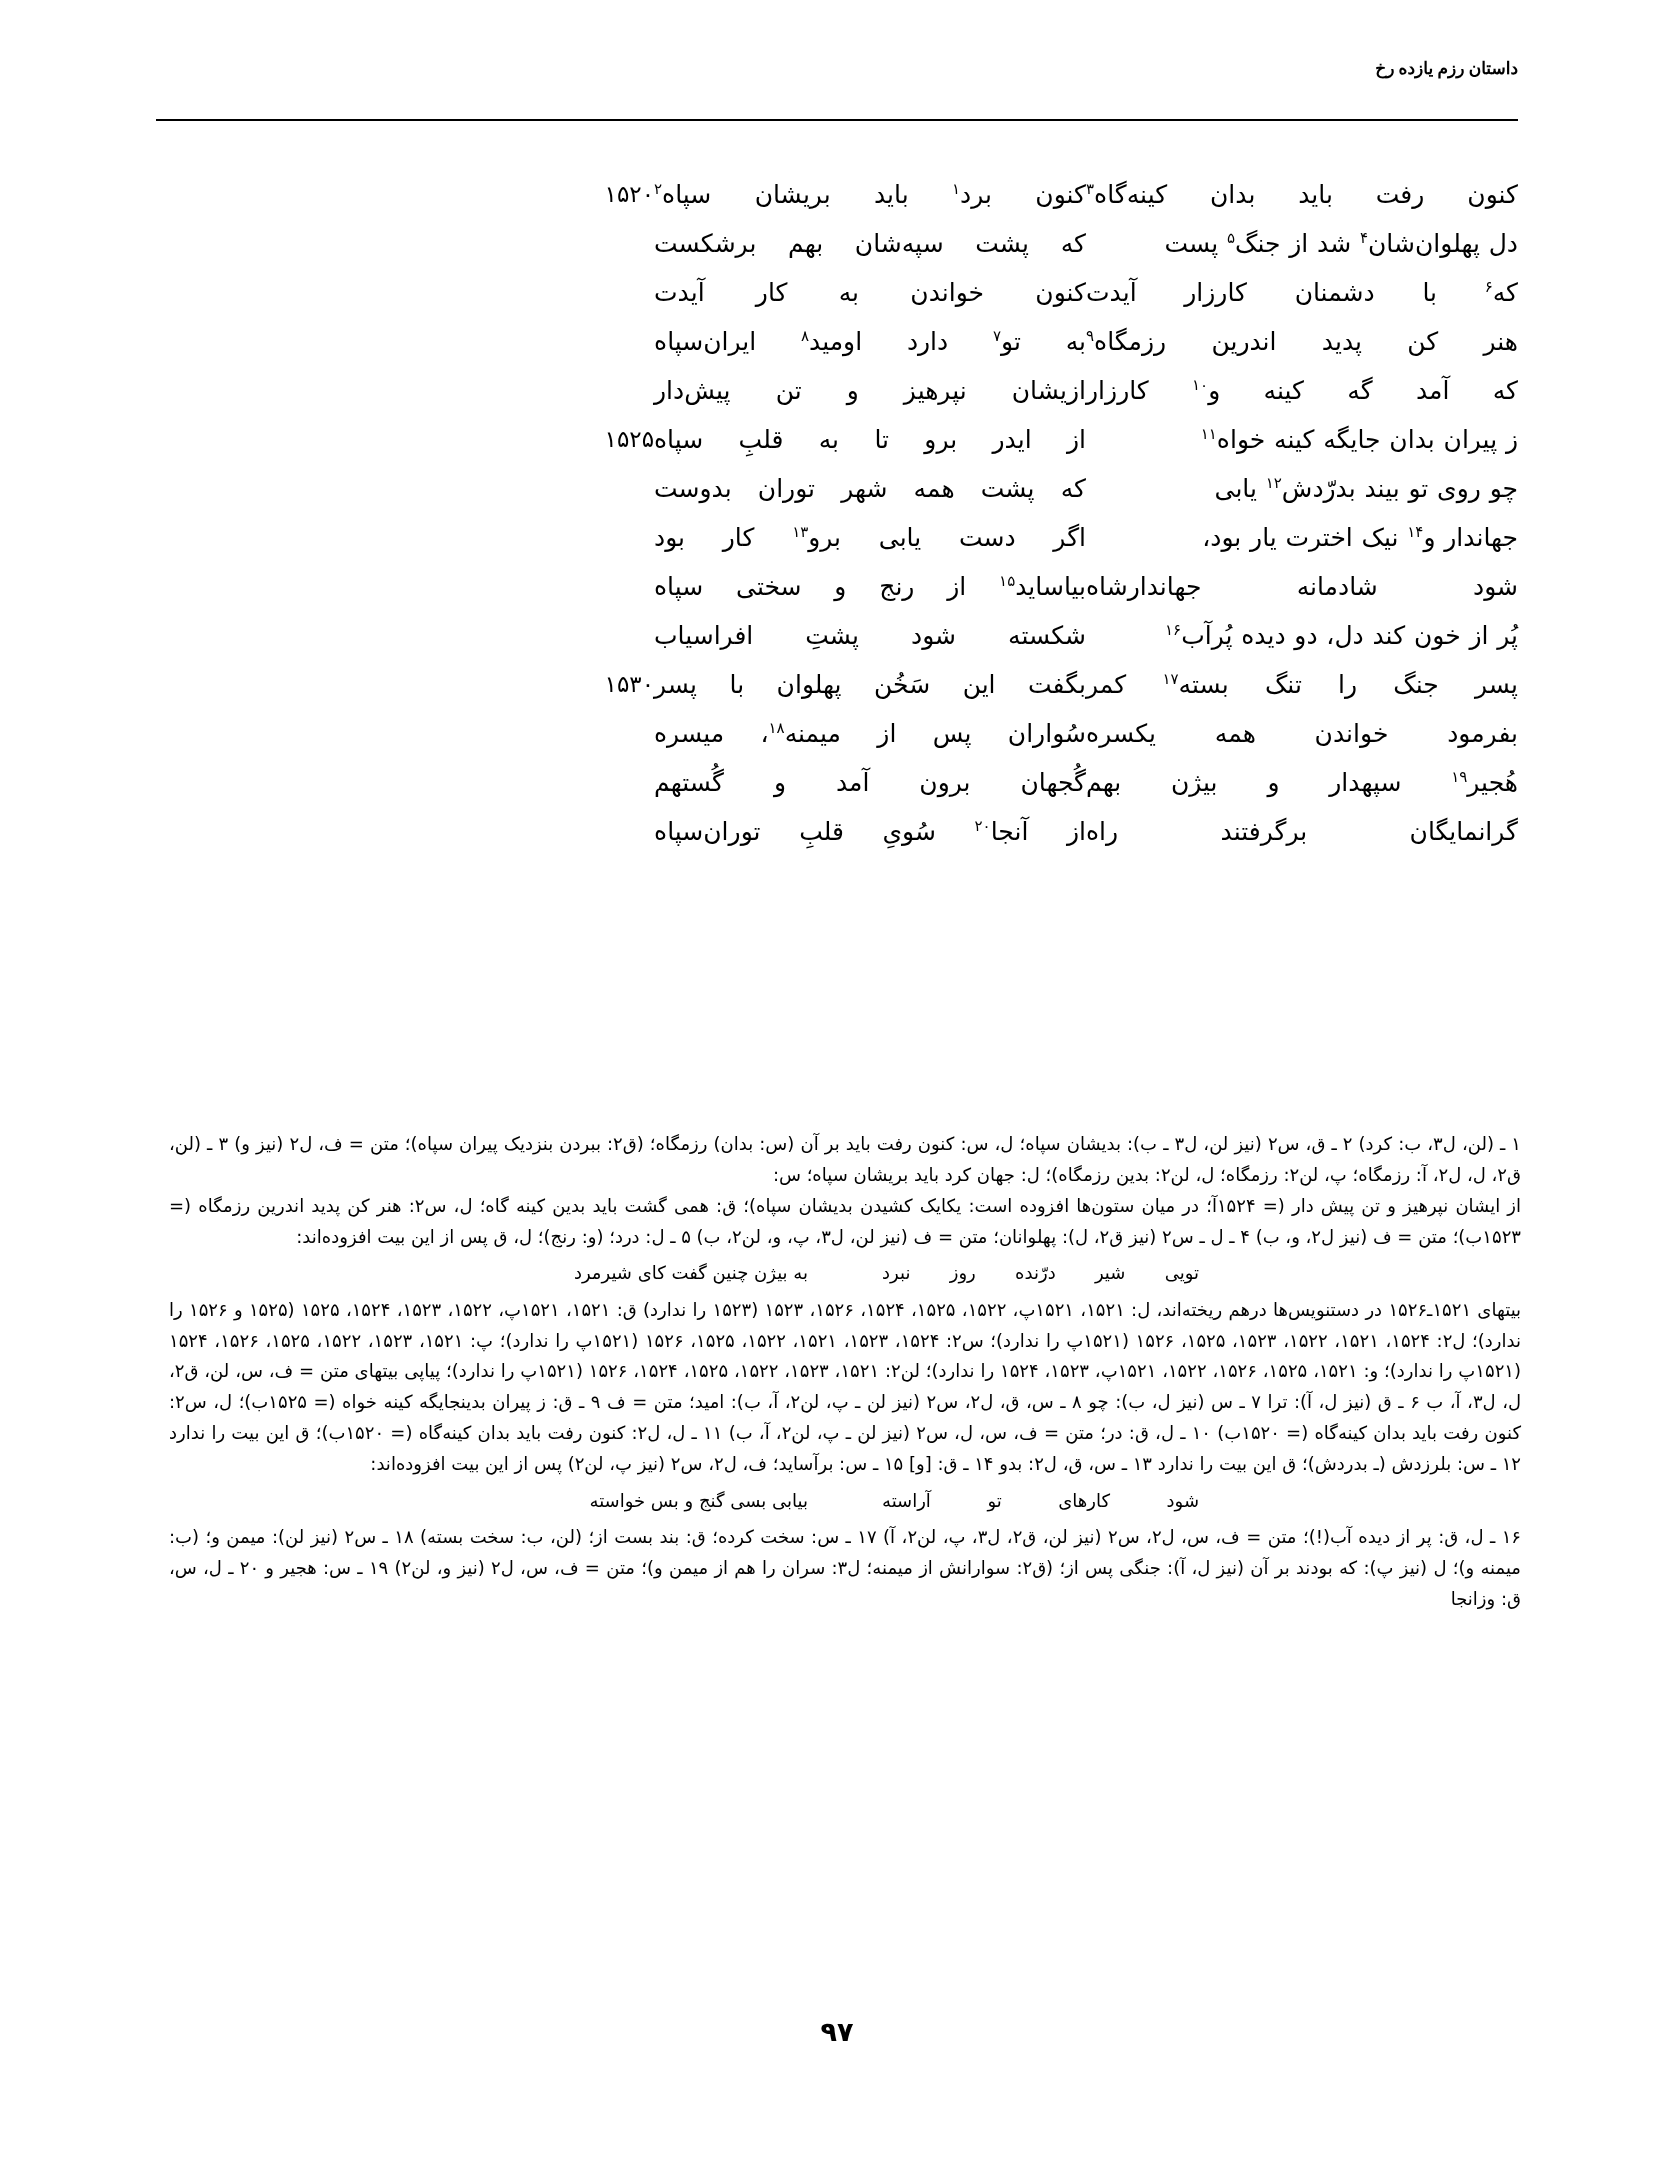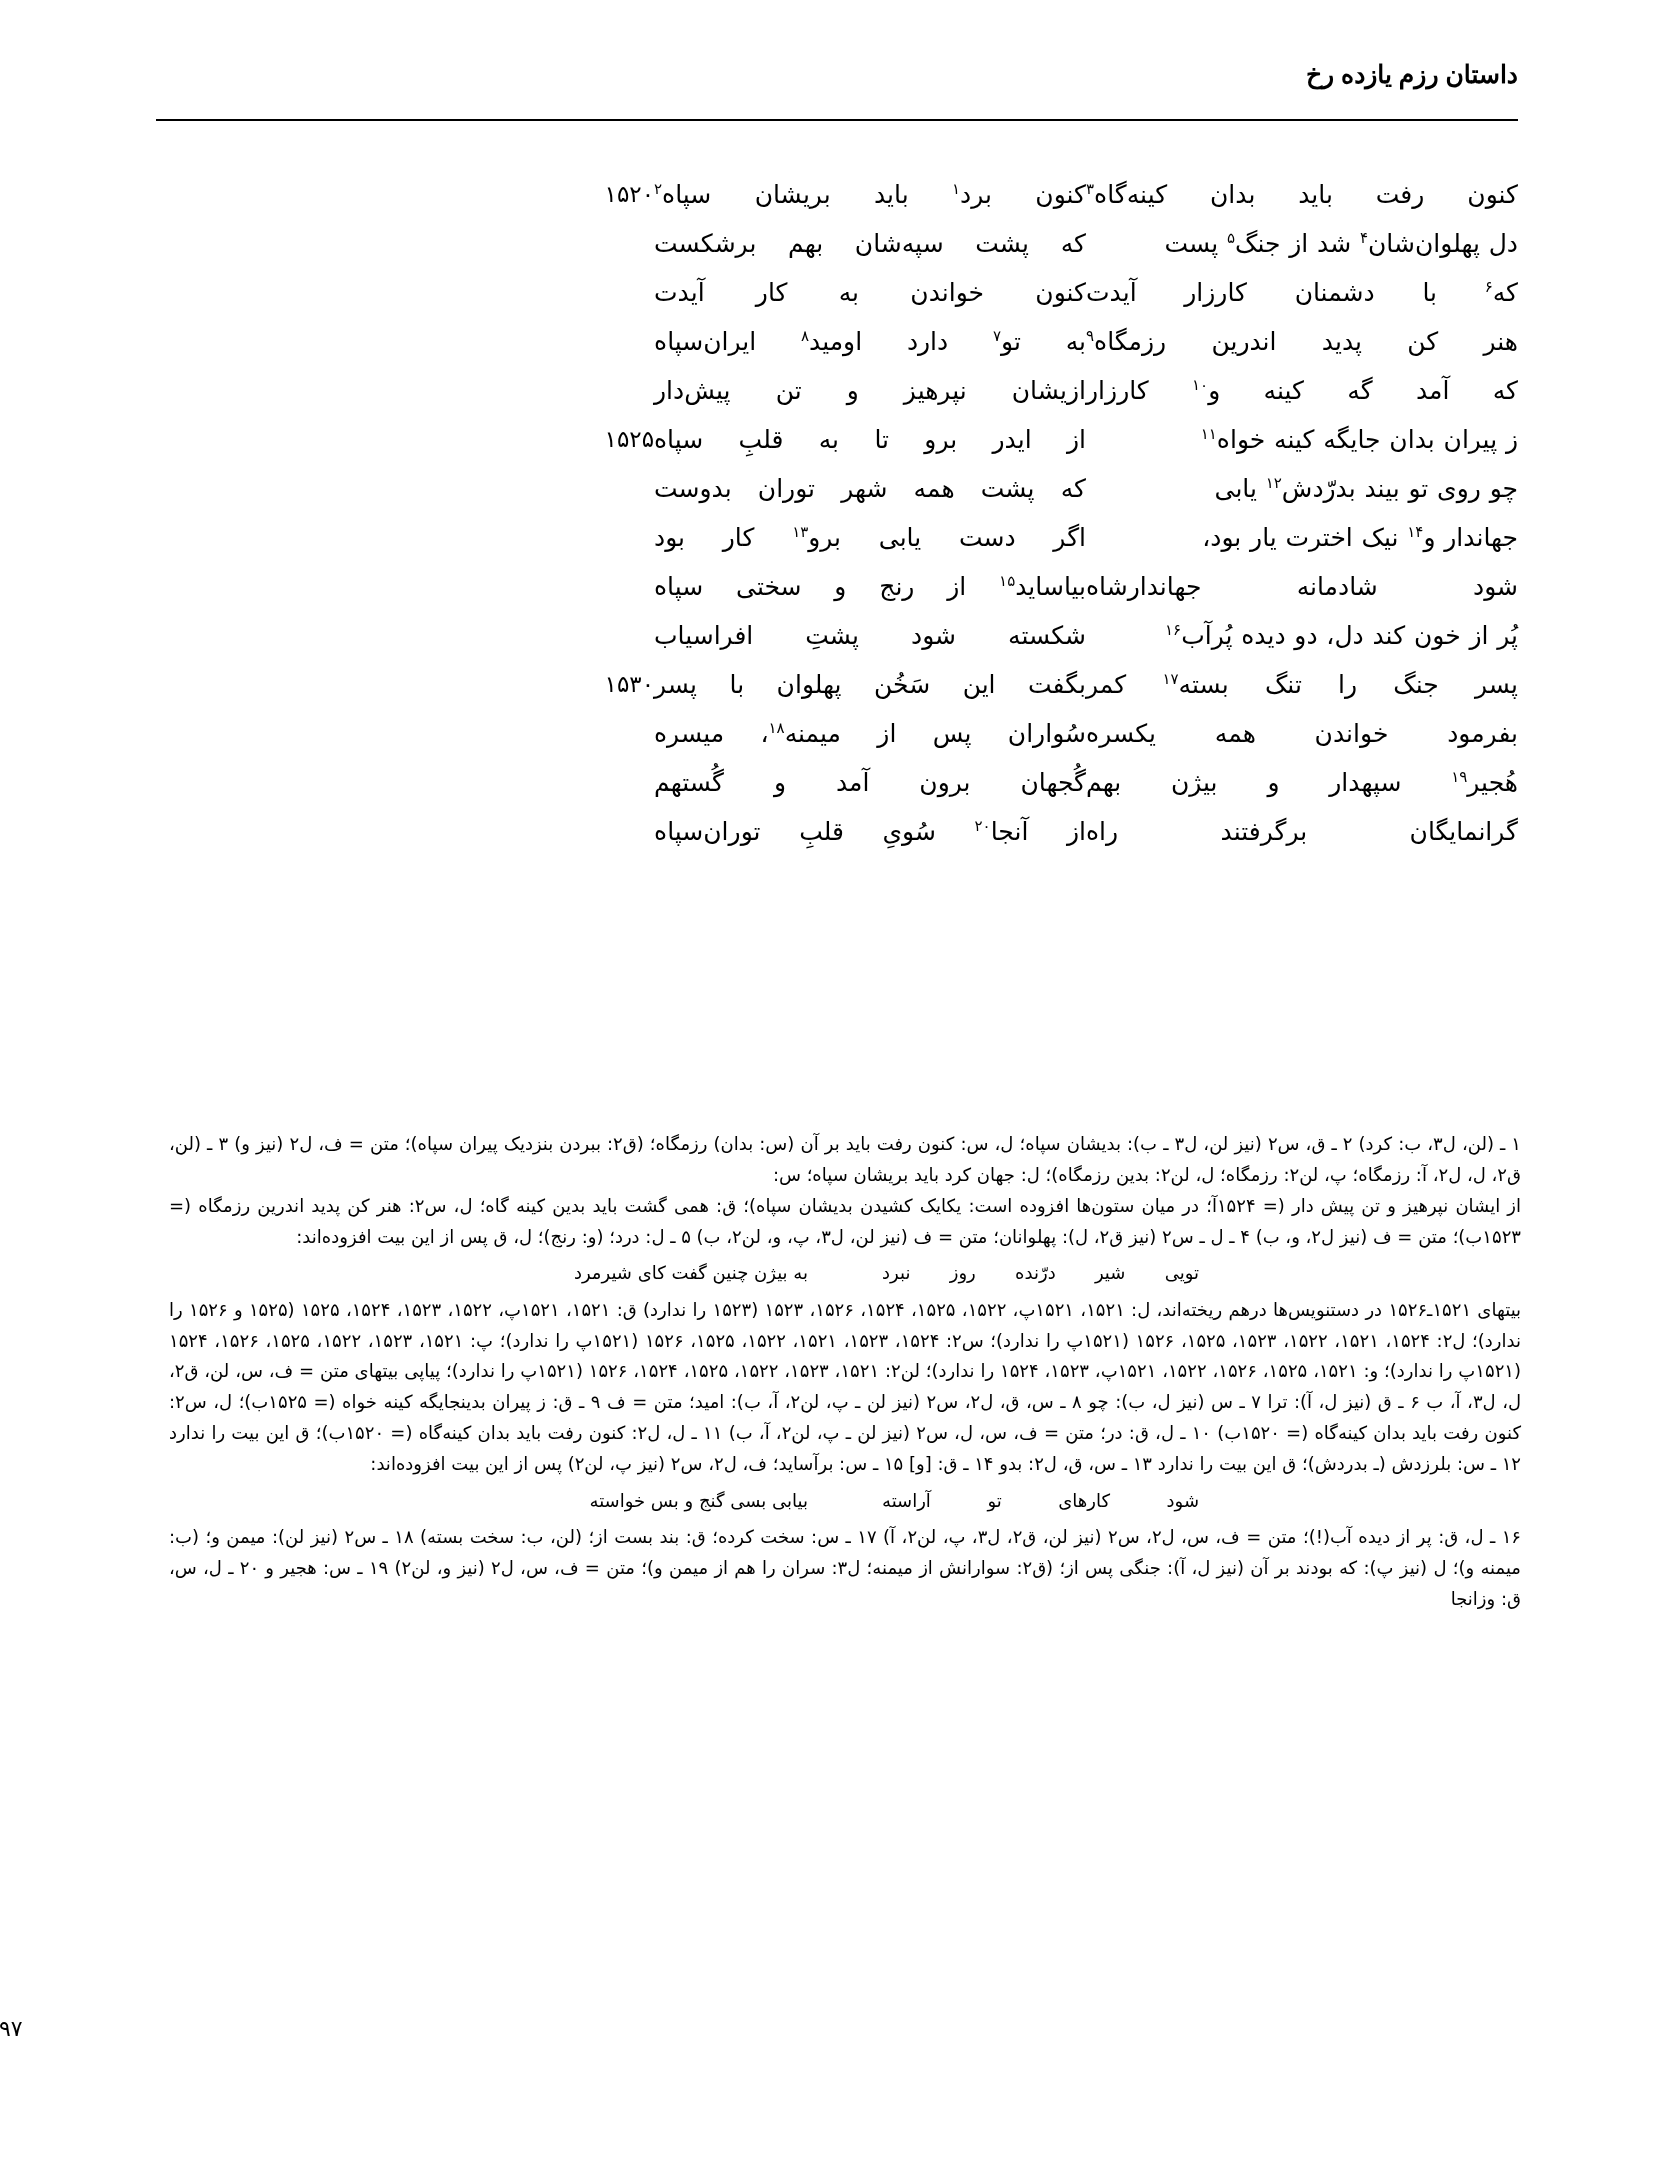--- a/index.html
+++ b/index.html
@@ -23,22 +23,22 @@
 
   
   .runhead-wrap {
     position: absolute;
     top: 59px;
     right: 157px;
     left: 157px;
     height: 47px;
   }
   .runhead {
-    font-family: Liberation Sans, sans-serif;
-    font-size: 25px;
+    font-family: Liberation Serif, serif;
+    font-size: 17px;
     font-weight: bold;
     letter-spacing: 0px;
     text-align: right;
     line-height: 1.2;
     white-space: nowrap;
   }
   .rule-top {
     position: absolute;
     top: 119px;
     right: 157px;
@@ -140,23 +140,23 @@
     white-space: nowrap;
   }
   .ins-h span { display: inline-block; }
 
   
   .folio {
     position: absolute;
     top: 2016px;
     left: 0;
     right: 0;
-    text-align: left;
-    font-size: 22px;
-    font-weight: normal;
+    text-align: center;
+    font-size: 27px;
+    font-weight: bold;
     font-family: "DejaVu Sans", sans-serif;
   }
 </style>
 </head>
 <body>
 
 <div class="page">
 
   <div class="runhead-wrap">
     <div class="runhead">داستان رزم یازده رخ</div>

